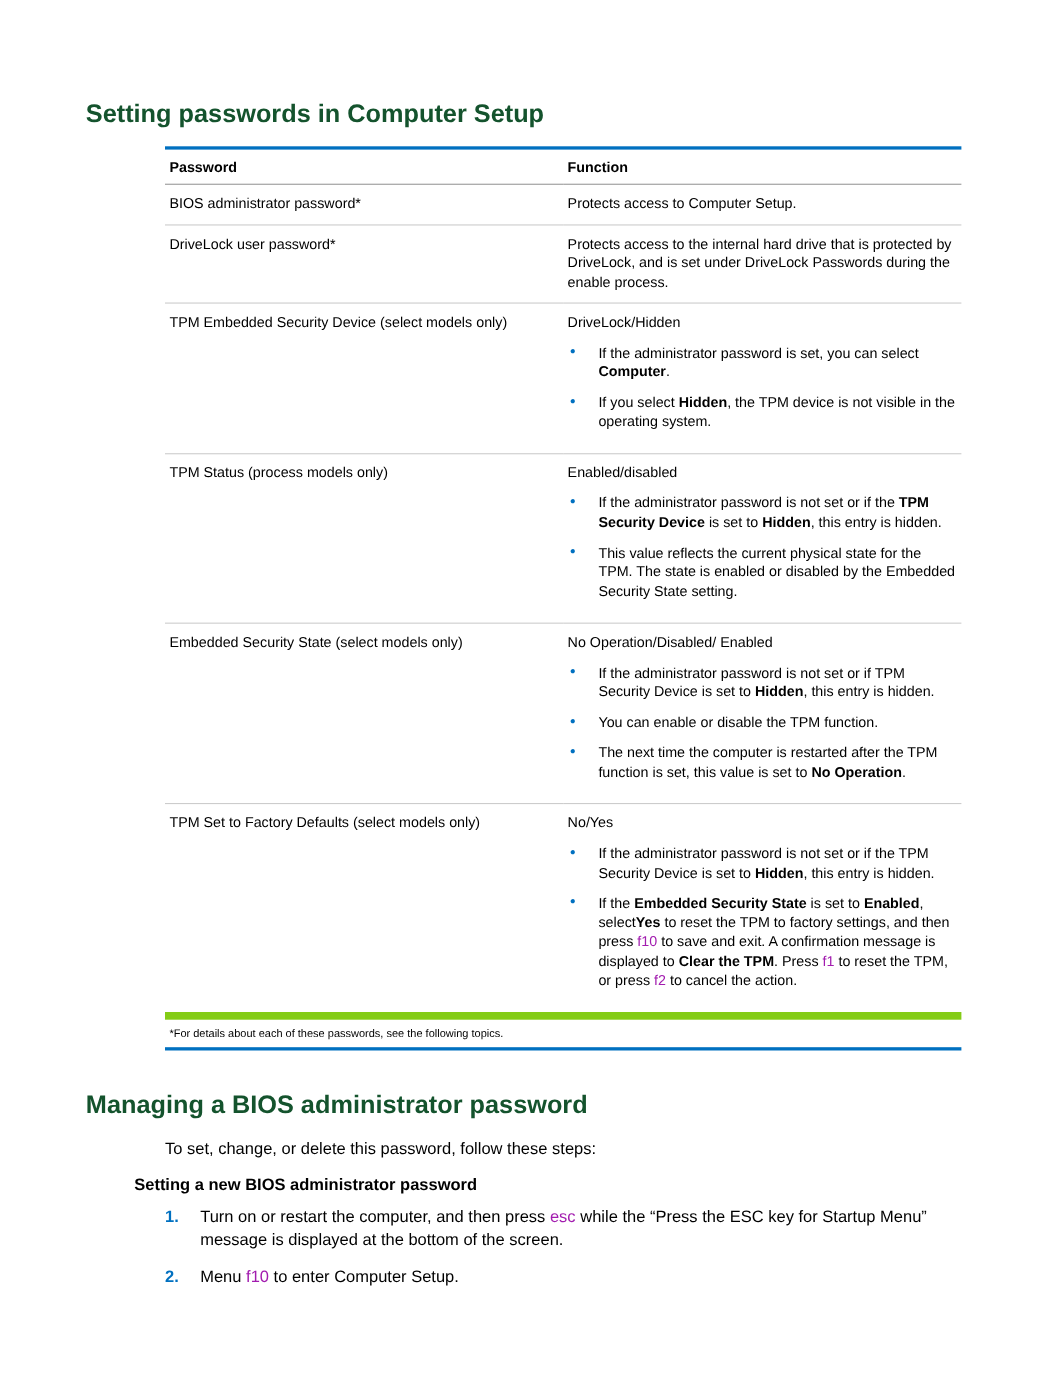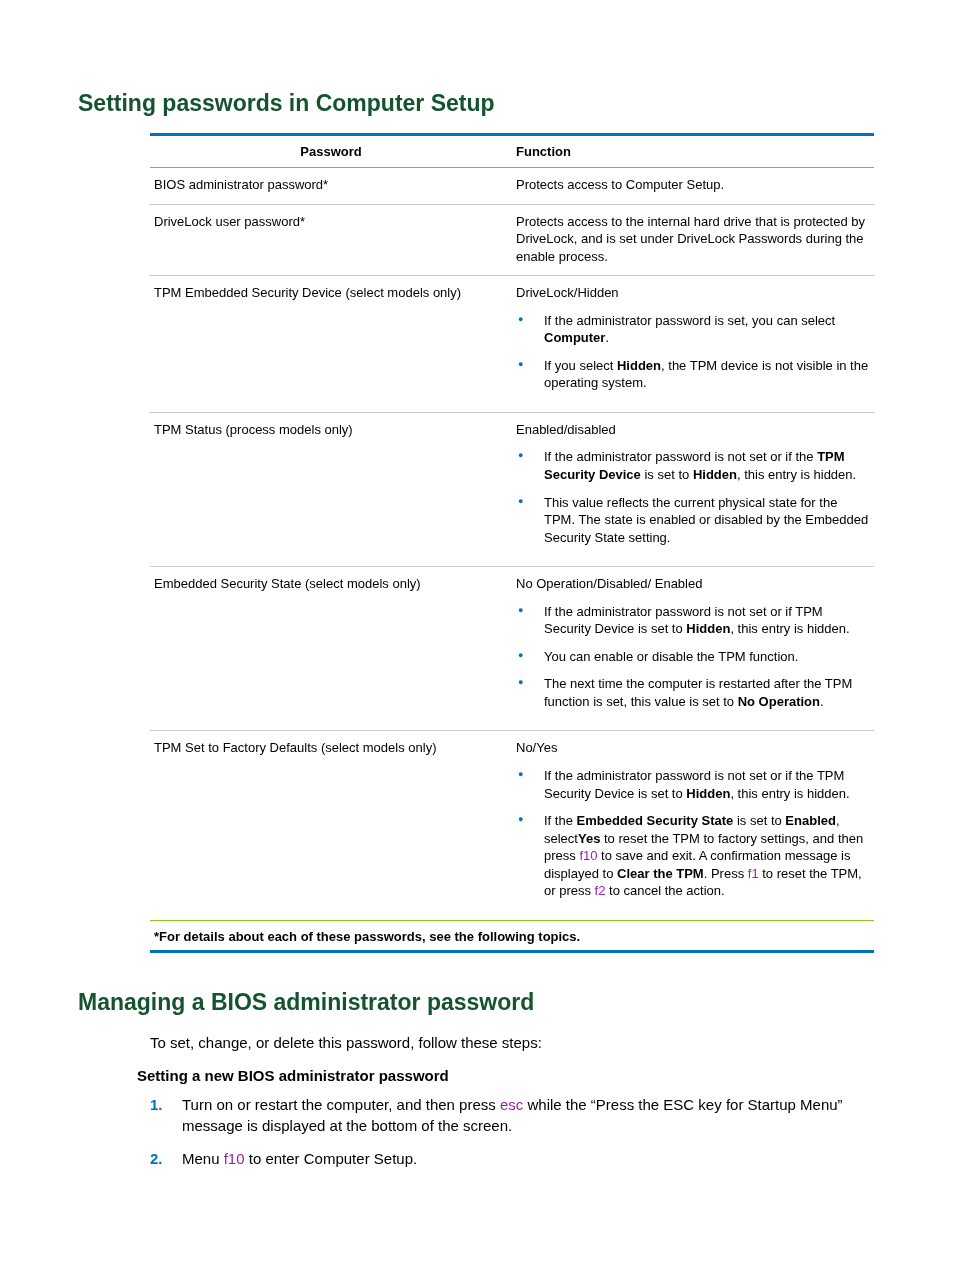--- a/index.html
+++ b/index.html
@@ -38,21 +38,21 @@
   }
   tbody td {
     padding: 8px 4px 10px 4px;
     border-bottom: 1px solid #ccc;
     vertical-align: top;
     line-height: 1.35;
   }
   tbody tr:last-child td {
     border-bottom: none;
   }
-  .col-left { width: 50%; text-align: center; }
+  .col-left { width: 50%; }
   .col-right { width: 50%; }
   ul.bullets {
     list-style: none;
     padding: 0;
     margin: 10px 0 0 0;
   }
   ul.bullets li {
     position: relative;
     padding-left: 28px;
     margin-bottom: 10px;
@@ -60,34 +60,33 @@
   }
   ul.bullets li::before {
     content: "●";
     color: #0070c0;
     position: absolute;
     left: 2px;
     top: 1px;
     font-size: 9px;
   }
   .footnote {
-    font-size: 13px;
+    font-size: 10px;
     padding: 8px 4px 6px 4px;
-    border-top: 1px solid #84cc16;
-    font-weight: bold;
+    border-top: 7px solid #84cc16;
   }
   .body-text {
     margin-left: 72px;
     font-size: 15px;
     line-height: 1.4;
     margin-top: 14px;
     margin-bottom: 12px;
   }
   .sub-bold {
-    margin-left: 59px;
+    margin-left: 44px;
     font-size: 15px;
     font-weight: bold;
     margin-top: 14px;
     margin-bottom: 10px;
   }
   ol.steps {
     margin: 0 0 0 72px;
     padding: 0;
     list-style: none;
     counter-reset: step;

